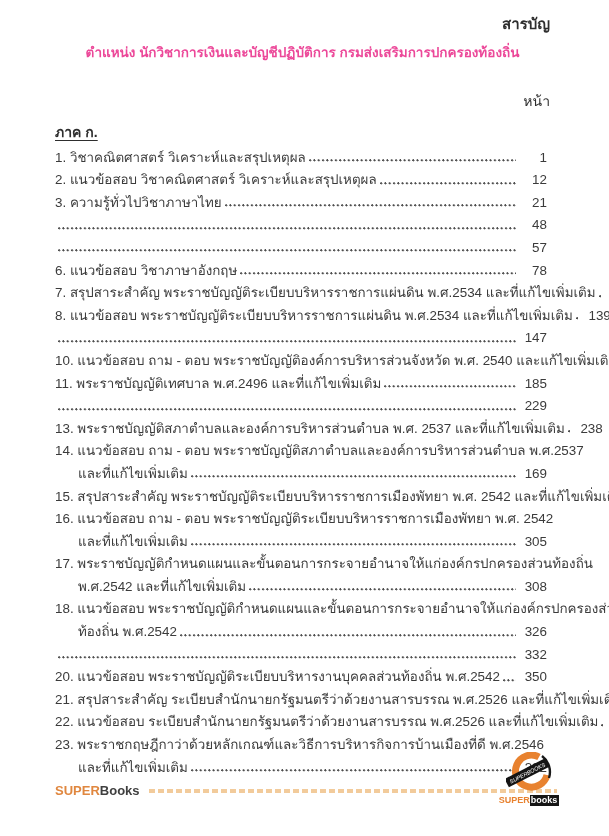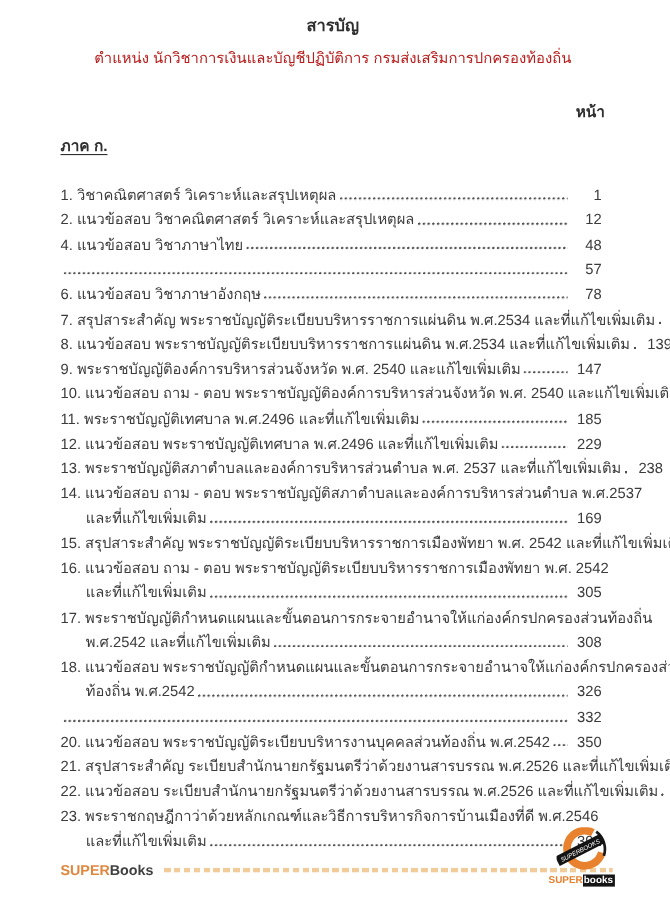--- a/index.html
+++ b/index.html
@@ -13,53 +13,53 @@
     width: 609px;
     height: 836px;
     background: #ffffff;
     overflow: hidden;
   }
   .content {
     padding: 8px 59px 0 55px;
   }
   .doc-title {
     margin-top: 6px;
-    text-align: center;
+    text-align: right;
     font-size: 15px;
     font-weight: bold;
     color: #2e2e2e;
     line-height: 20px;
   }
   .doc-subtitle {
     margin-top: 9px;
     text-align: center;
     font-size: 13.5px;
-    font-weight: normal;
-    color: #b91c1c;
+    font-weight: bold;
+    color: #ec4899;
     line-height: 20px;
   }
   .page-col-header {
     margin-top: 29px;
     text-align: right;
     font-size: 14px;
-    font-weight: bold;
+    font-weight: normal;
     color: #2e2e2e;
     line-height: 19px;
   }
   .section-heading {
     margin-top: 12px;
     font-size: 14px;
     font-weight: bold;
     color: #2e2e2e;
     text-decoration: underline;
     text-underline-offset: 3px;
     line-height: 19px;
   }
   .toc-list {
-    margin-top: 22px;
+    margin-top: 2px;
   }
   .toc-line {
     display: flex;
     align-items: flex-end;
     height: 22.6px;
     font-size: 13.4px;
     color: #3b3b3b;
   }
   .toc-text {
     white-space: nowrap;
@@ -143,21 +143,25 @@
           <span class="toc-text">1. วิชาคณิตศาสตร์ วิเคราะห์และสรุปเหตุผล</span>
           <span class="leader"></span>
           <span class="page-num">1</span>
         </div>
         <div class="toc-line">
           <span class="toc-text">2. แนวข้อสอบ วิชาคณิตศาสตร์ วิเคราะห์และสรุปเหตุผล</span>
           <span class="leader"></span>
           <span class="page-num">12</span>
         </div>
         <div class="toc-line">
-          <span class="toc-text">4. แนวข้อสอบ วิชาภาษาไทย</span>
+          <span class="toc-text">3. ความรู้ทั่วไปวิชาภาษาไทย</span>
+          <span class="leader"></span>
+          <span class="page-num">21</span>
+        </div>
+        <div class="toc-line">
           <span class="leader"></span>
           <span class="page-num">48</span>
         </div>
         <div class="toc-line">
           <span class="leader"></span>
           <span class="page-num">57</span>
         </div>
         <div class="toc-line">
           <span class="toc-text">6. แนวข้อสอบ วิชาภาษาอังกฤษ</span>
           <span class="leader"></span>
@@ -167,34 +171,32 @@
           <span class="toc-text">7. สรุปสาระสำคัญ พระราชบัญญัติระเบียบบริหารราชการแผ่นดิน พ.ศ.2534 และที่แก้ไขเพิ่มเติม</span>
           <span class="leader"></span>
           <span class="page-num">92</span>
         </div>
         <div class="toc-line">
           <span class="toc-text">8. แนวข้อสอบ พระราชบัญญัติระเบียบบริหารราชการแผ่นดิน พ.ศ.2534 และที่แก้ไขเพิ่มเติม</span>
           <span class="leader"></span>
           <span class="page-num">139</span>
         </div>
         <div class="toc-line">
-          <span class="toc-text">9. พระราชบัญญัติองค์การบริหารส่วนจังหวัด พ.ศ. 2540 และแก้ไขเพิ่มเติม</span>
           <span class="leader"></span>
           <span class="page-num">147</span>
         </div>
         <div class="toc-line">
           <span class="toc-text">10. แนวข้อสอบ ถาม - ตอบ พระราชบัญญัติองค์การบริหารส่วนจังหวัด พ.ศ. 2540 และแก้ไขเพิ่มเติม</span>
         </div>
         <div class="toc-line">
           <span class="toc-text">11. พระราชบัญญัติเทศบาล พ.ศ.2496 และที่แก้ไขเพิ่มเติม</span>
           <span class="leader"></span>
           <span class="page-num">185</span>
         </div>
         <div class="toc-line">
-          <span class="toc-text">12. แนวข้อสอบ พระราชบัญญัติเทศบาล พ.ศ.2496 และที่แก้ไขเพิ่มเติม</span>
           <span class="leader"></span>
           <span class="page-num">229</span>
         </div>
         <div class="toc-line">
           <span class="toc-text">13. พระราชบัญญัติสภาตำบลและองค์การบริหารส่วนตำบล พ.ศ. 2537 และที่แก้ไขเพิ่มเติม</span>
           <span class="leader"></span>
           <span class="page-num">238</span>
         </div>
         <div class="toc-line">
           <span class="toc-text">14. แนวข้อสอบ ถาม - ตอบ พระราชบัญญัติสภาตำบลและองค์การบริหารส่วนตำบล พ.ศ.2537</span>

